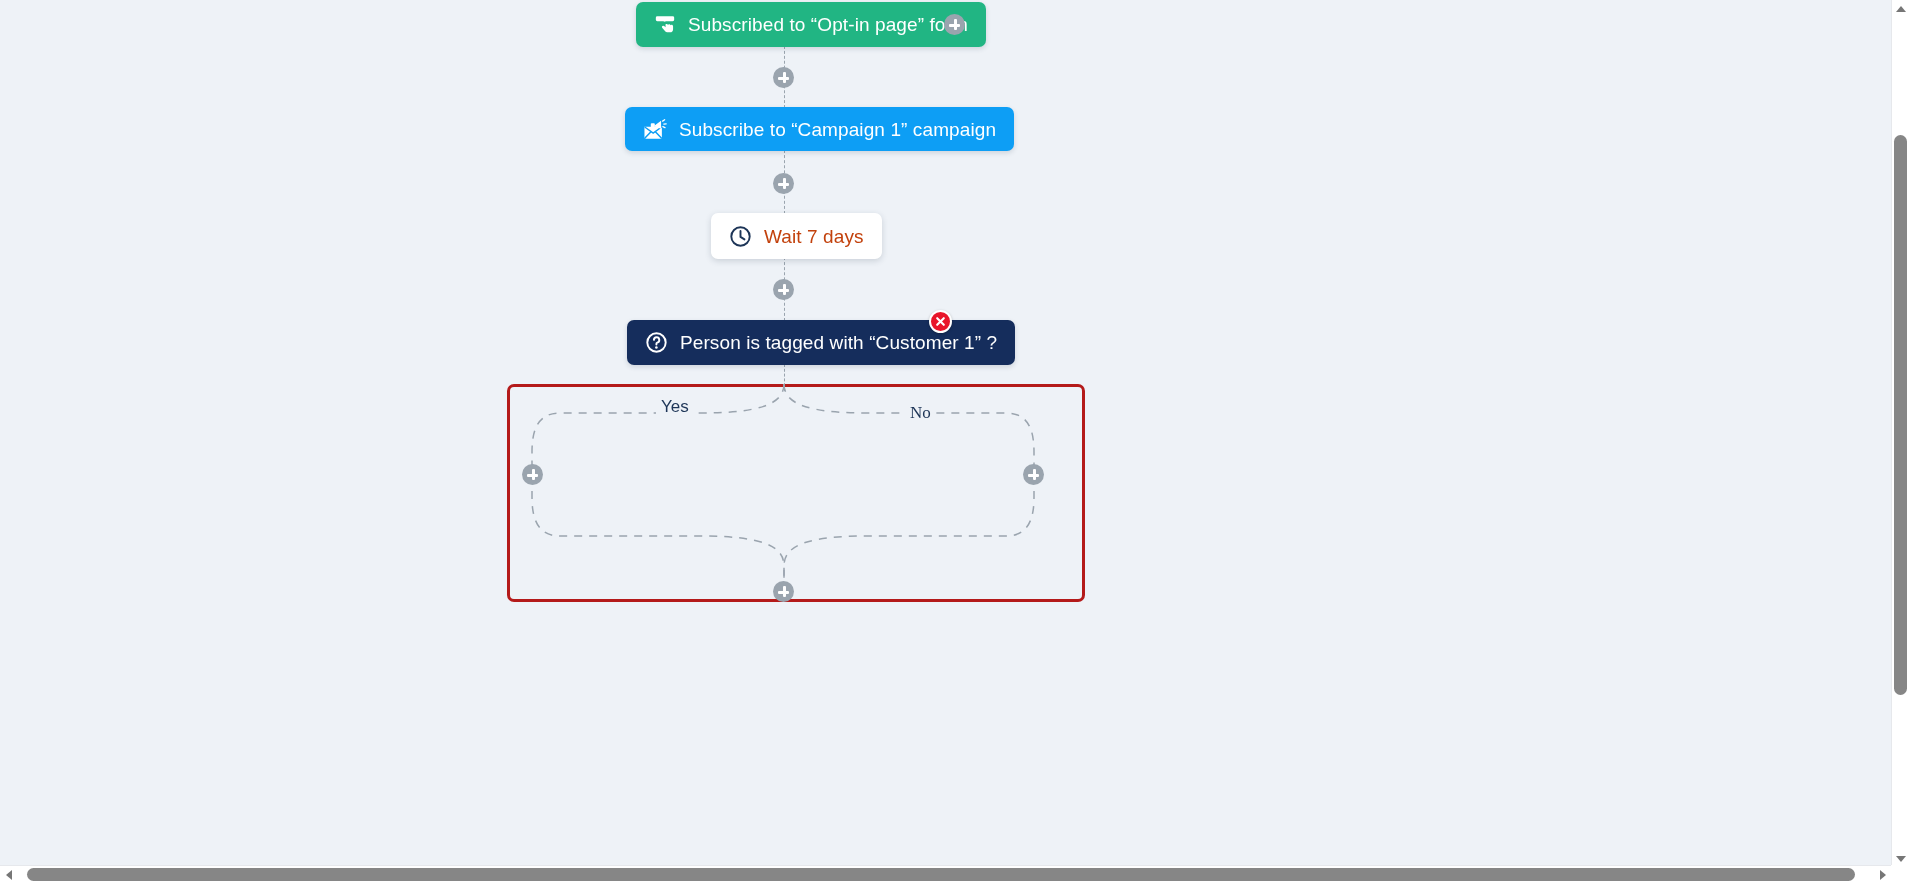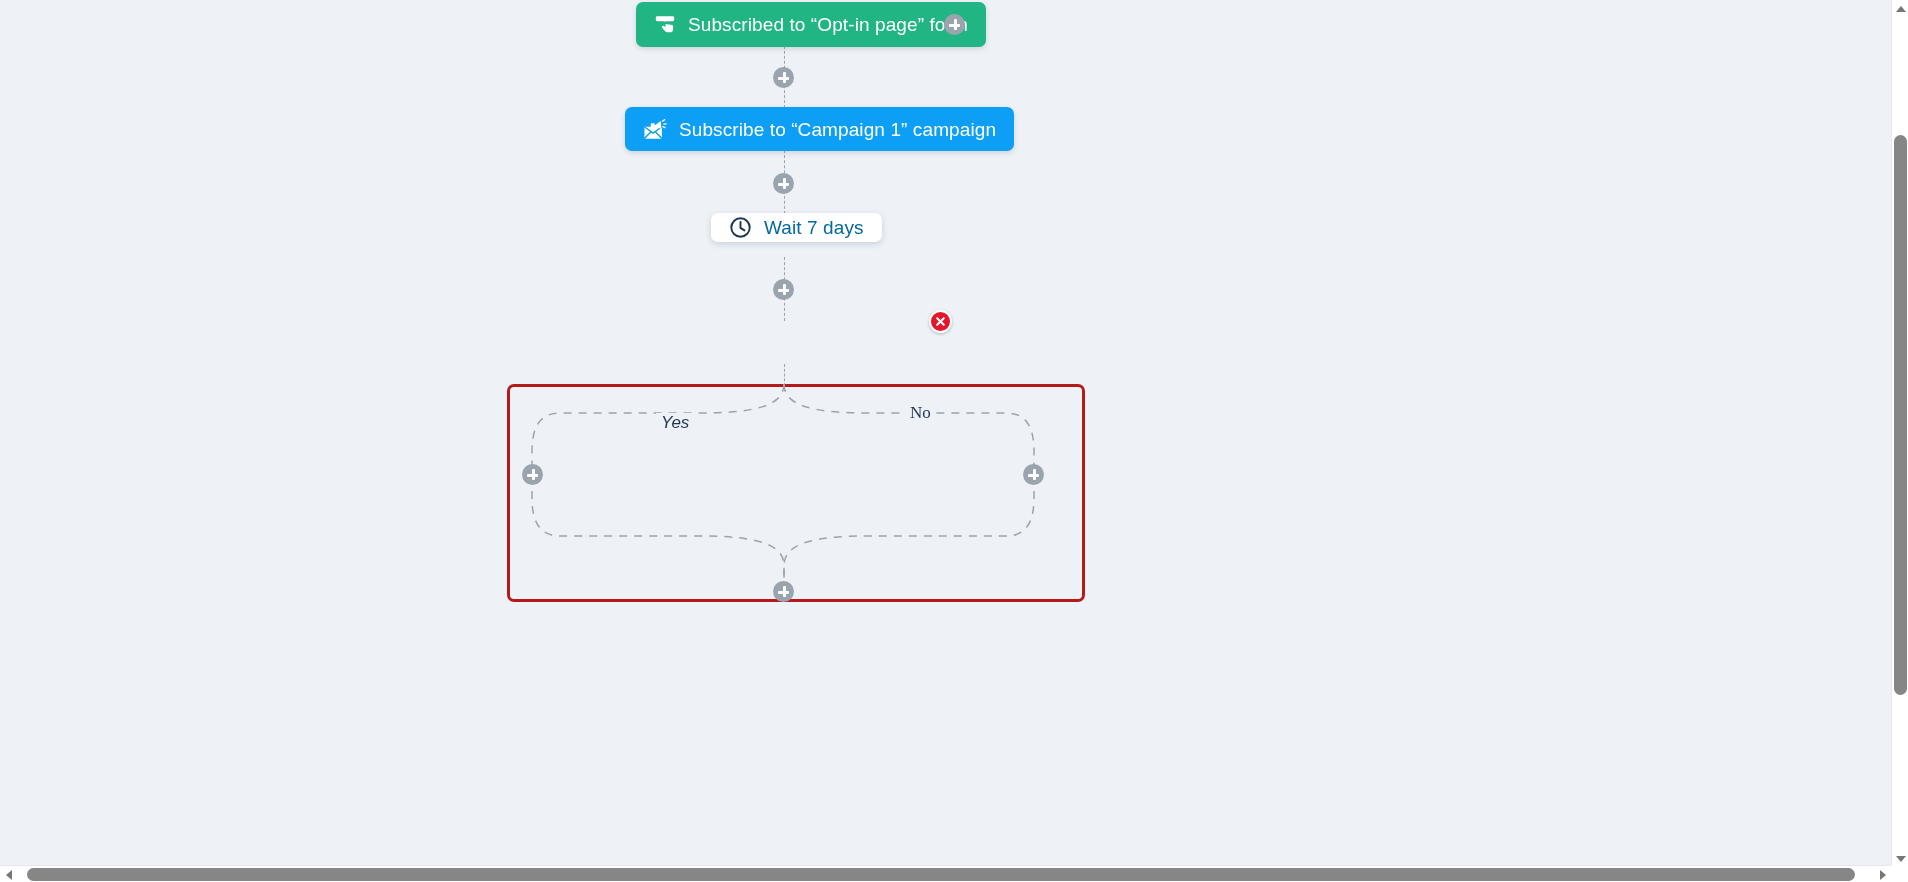--- a/index.html
+++ b/index.html
@@ -93,23 +93,23 @@
   .node-trigger {
     left: 636px; top: 2px; height: 45px;
     background: #21b583;
   }
   .node-campaign {
     left: 625px; top: 107px; height: 44px;
     background: #0d9ef5;
     justify-content: center;
   }
   .node-wait {
-    left: 711px; top: 213px; height: 29px;
+    left: 711px; top: 213px; height: 46px;
     background: #ffffff;
-    color: #0369a1;
+    color: #c2410c;
     box-shadow: 0 2px 6px rgba(40,55,80,.18);
   }
   .node-condition {
     left: 627px; top: 320px; height: 45px;
     background: #152d5c;
   }
 
   
   .plus {
     position: absolute;
@@ -172,21 +172,21 @@
   .branch-svg { position: absolute; left: 0; top: 0; z-index: 3; }
 
   .branch-label {
     position: absolute;
     color: #1d3557;
     font-size: 17px;
     background: #eef2f7;
     padding: 0 5px;
     z-index: 4;
   }
-  .label-yes { left: 656px; top: 413px; font-style: italic; }
+  .label-yes { left: 656px; top: 397px; }
   .label-no  { left: 905px; top: 403px; font-family: Liberation Serif, serif; }
 </style>
 </head>
 <body>
 
 <div id="canvas">
 
   <div class="vline vl-1"></div>
   <div class="vline vl-2"></div>
   <div class="vline vl-3"></div>
@@ -226,20 +226,30 @@
       <svg width="23" height="23" viewBox="0 0 24 24" aria-hidden="true">
         <circle cx="12" cy="12" r="9.6" fill="none" stroke="#1d3557" stroke-width="2"></circle>
         <path d="M12 6.3v6.1l4.1 2.6" fill="none" stroke="#1d3557" stroke-width="2" stroke-linecap="round" stroke-linejoin="round"></path>
       </svg>
     </span>
     <span class="label">Wait 7 days</span>
   </div>
 
   <div class="plus plus-t3"></div>
 
+  <div class="node node-condition">
+    <span class="ico">
+      <svg width="23" height="23" viewBox="0 0 24 24" aria-hidden="true">
+        <circle cx="12" cy="12" r="9.6" fill="none" stroke="#ffffff" stroke-width="2"></circle>
+        <path d="M9.3 9.2a2.8 2.8 0 1 1 3.5 2.9c-.6.2-.9.7-.9 1.3v.6" fill="none" stroke="#ffffff" stroke-width="2" stroke-linecap="round"></path>
+        <circle cx="11.9" cy="17.2" r="1.35" fill="#ffffff"></circle>
+      </svg>
+    </span>
+    <span class="label">Person is tagged with “Customer 1” ?</span>
+  </div>
 
   <div class="delete-badge">
     <span>
       <svg width="11" height="11" viewBox="0 0 12 12" aria-hidden="true">
         <path d="M2.4 2.4 9.6 9.6M9.6 2.4 2.4 9.6" stroke="#ffffff" stroke-width="2.3" stroke-linecap="round"></path>
       </svg>
     </span>
   </div>
 
   <div class="branch-box"></div>

